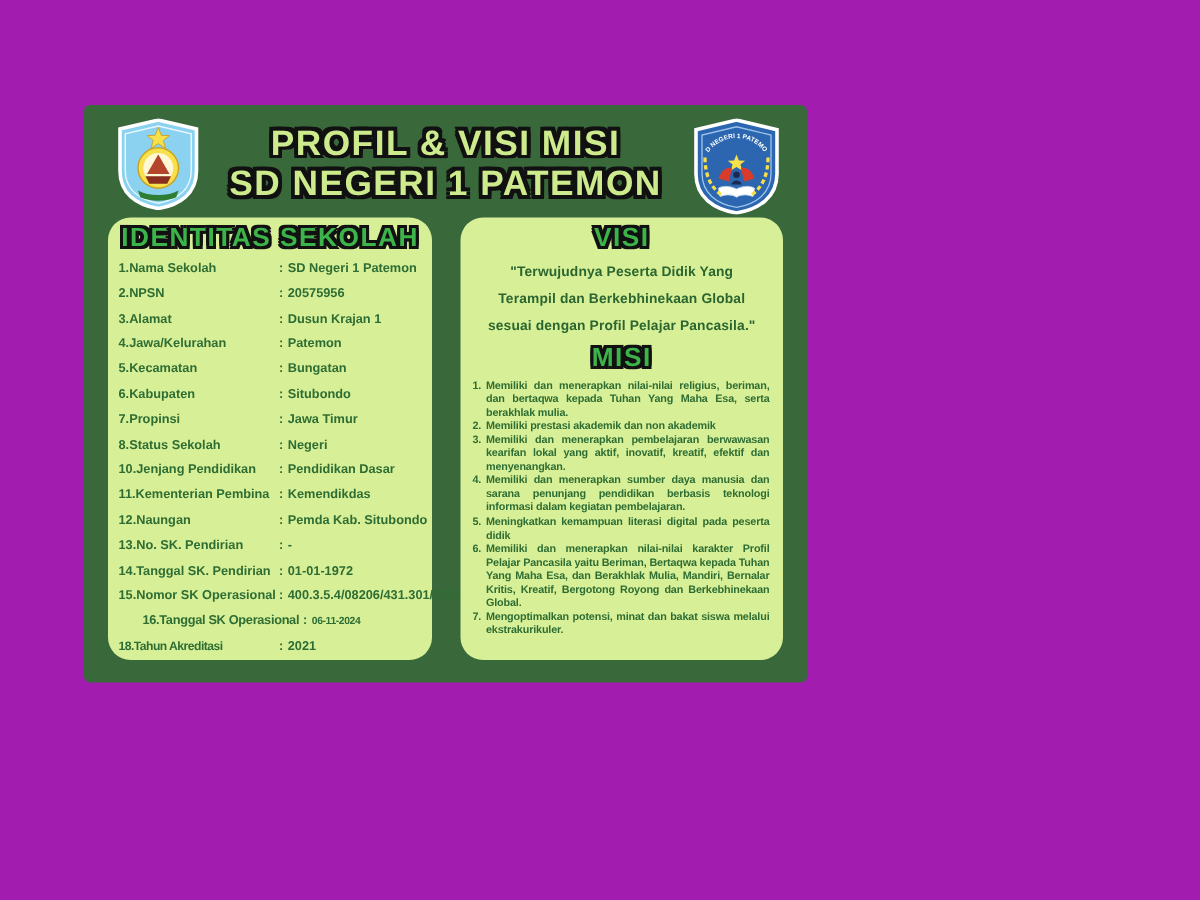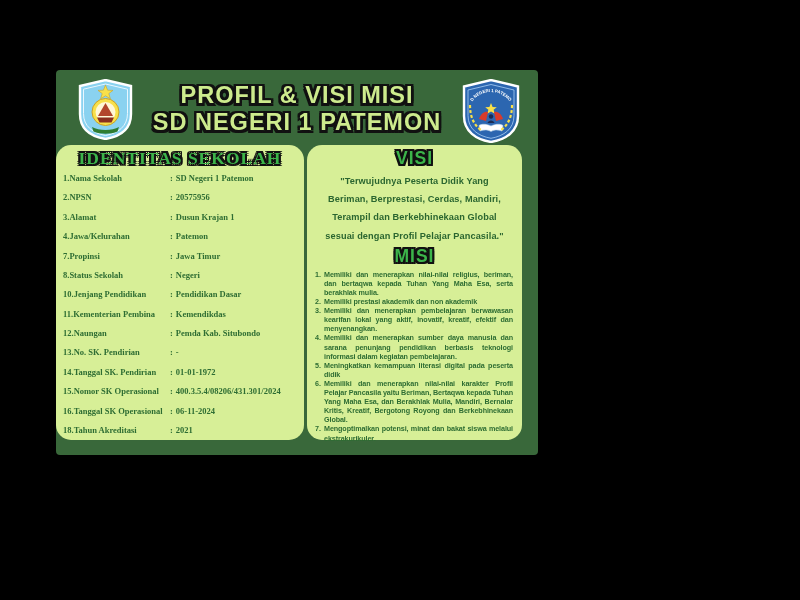--- a/index.html
+++ b/index.html
@@ -1,37 +1,37 @@
 <!DOCTYPE html>
 <html style="--poster-bg: #39683A; --panel-bg: #D7EF97; --heading-green: #3CB44A; --title-fill: #CDEB8D; --body-text: #2E6D33;"><head>
 <meta charset="utf-8">
 <style>
   :root{
     --poster-bg:#39683A; --panel-bg:#D7EF97; --heading-green:#3CB44A;
     --title-fill:#CDEB8D; --body-text:#2E6D33; --outline:#111111;
   }
   *{box-sizing:border-box;margin:0;padding:0;}
   body{background:#888;font-family:"Liberation Sans","DejaVu Sans",sans-serif;}
-  .canvas{position:relative;width:800px;height:600px;background:#000000;overflow:hidden;}
+  .canvas{position:relative;width:800px;height:600px;background:#a21caf;overflow:hidden;}
   .poster{position:absolute;left:56px;top:70px;width:482px;height:385px;
           background:var(--poster-bg);border-radius:4px;}
   
   .logo{position:absolute;top:9px;}
   .logo.left{left:21px;}
   .logo.right{right:17px;}
   .title-block{position:absolute;left:70px;right:70px;top:12px;text-align:center;}
   .title-line{font-size:23.5px;line-height:26.5px;font-weight:900;letter-spacing:1px;
     color:var(--title-fill);
     text-shadow:-2.5px -2.5px 0 var(--outline),0 -2.5px 0 var(--outline),
       2.5px -2.5px 0 var(--outline),-2.5px 0 0 var(--outline),2.5px 0 0 var(--outline),
       -2.5px 2.5px 0 var(--outline),0 2.5px 0 var(--outline),2.5px 2.5px 0 var(--outline);}
   
   .panel{position:absolute;top:75px;height:295px;background:var(--panel-bg);
          border-radius:15px;}
-  .panel.identitas{left:0;width:248px;font-family:Liberation Serif, serif;}
+  .panel.identitas{left:16px;width:216px;}
   .panel.visimisi{left:251px;width:215px;}
   .panel-heading{margin-top:3px;text-align:center;font-weight:900;font-size:17.5px;
     line-height:21px;letter-spacing:1px;color:var(--heading-green);
     text-shadow:-2px -2px 0 var(--outline),0 -2px 0 var(--outline),2px -2px 0 var(--outline),
       -2px 0 0 var(--outline),2px 0 0 var(--outline),-2px 2px 0 var(--outline),
       0 2px 0 var(--outline),2px 2px 0 var(--outline);}
   
   .id-rows{position:absolute;left:7px;right:4px;top:28px;bottom:5px;
     display:flex;flex-direction:column;justify-content:space-between;}
   .idrow{display:flex;align-items:flex-end;font-weight:700;font-size:8.5px;
@@ -105,20 +105,28 @@
           </div>
         <div class="idrow">
             <span class="lbl"><span>3.</span><span>Alamat</span></span>
             <span class="val"><span class="colon">:</span><span class="val-t">Dusun Krajan 1</span></span>
           </div>
         <div class="idrow">
             <span class="lbl"><span>4.</span><span>Jawa/Kelurahan</span></span>
             <span class="val"><span class="colon">:</span><span class="val-t">Patemon</span></span>
           </div>
         <div class="idrow">
+            <span class="lbl"><span>5.</span><span>Kecamatan</span></span>
+            <span class="val"><span class="colon">:</span><span class="val-t">Bungatan</span></span>
+          </div>
+        <div class="idrow">
+            <span class="lbl"><span>6.</span><span>Kabupaten</span></span>
+            <span class="val"><span class="colon">:</span><span class="val-t">Situbondo</span></span>
+          </div>
+        <div class="idrow">
             <span class="lbl"><span>7.</span><span>Propinsi</span></span>
             <span class="val"><span class="colon">:</span><span class="val-t">Jawa Timur</span></span>
           </div>
         <div class="idrow">
             <span class="lbl"><span>8.</span><span>Status Sekolah</span></span>
             <span class="val"><span class="colon">:</span><span class="val-t">Negeri</span></span>
           </div>
         <div class="idrow">
             <span class="lbl"><span>10.</span><span>Jenjang Pendidikan</span></span>
             <span class="val"><span class="colon">:</span><span class="val-t">Pendidikan Dasar</span></span>
@@ -151,21 +159,20 @@
             <span class="lbl"><span>18.</span><span>Tahun Akreditasi</span></span>
             <span class="val"><span class="colon">:</span><span class="val-t">2021</span></span>
           </div>
       </div>
     </div>
 
     <div class="panel visimisi">
       <div class="panel-heading">VISI</div>
       <div class="visi-lines">
         <div class="visi-line">"Terwujudnya Peserta Didik Yang</div>
-        <div class="visi-line">Beriman, Berprestasi, Cerdas, Mandiri,</div>
         <div class="visi-line">Terampil dan Berkebhinekaan Global</div>
         <div class="visi-line">sesuai dengan Profil Pelajar Pancasila."</div>
       </div>
       <div class="panel-heading misi-heading">MISI</div>
       <div class="misi-items">
         <div class="misi-item">
             <span class="num">1.</span>
             <span class="txt">Memiliki dan menerapkan nilai-nilai religius, beriman, dan bertaqwa kepada Tuhan Yang Maha Esa, serta berakhlak mulia.</span>
           </div>
         <div class="misi-item">

